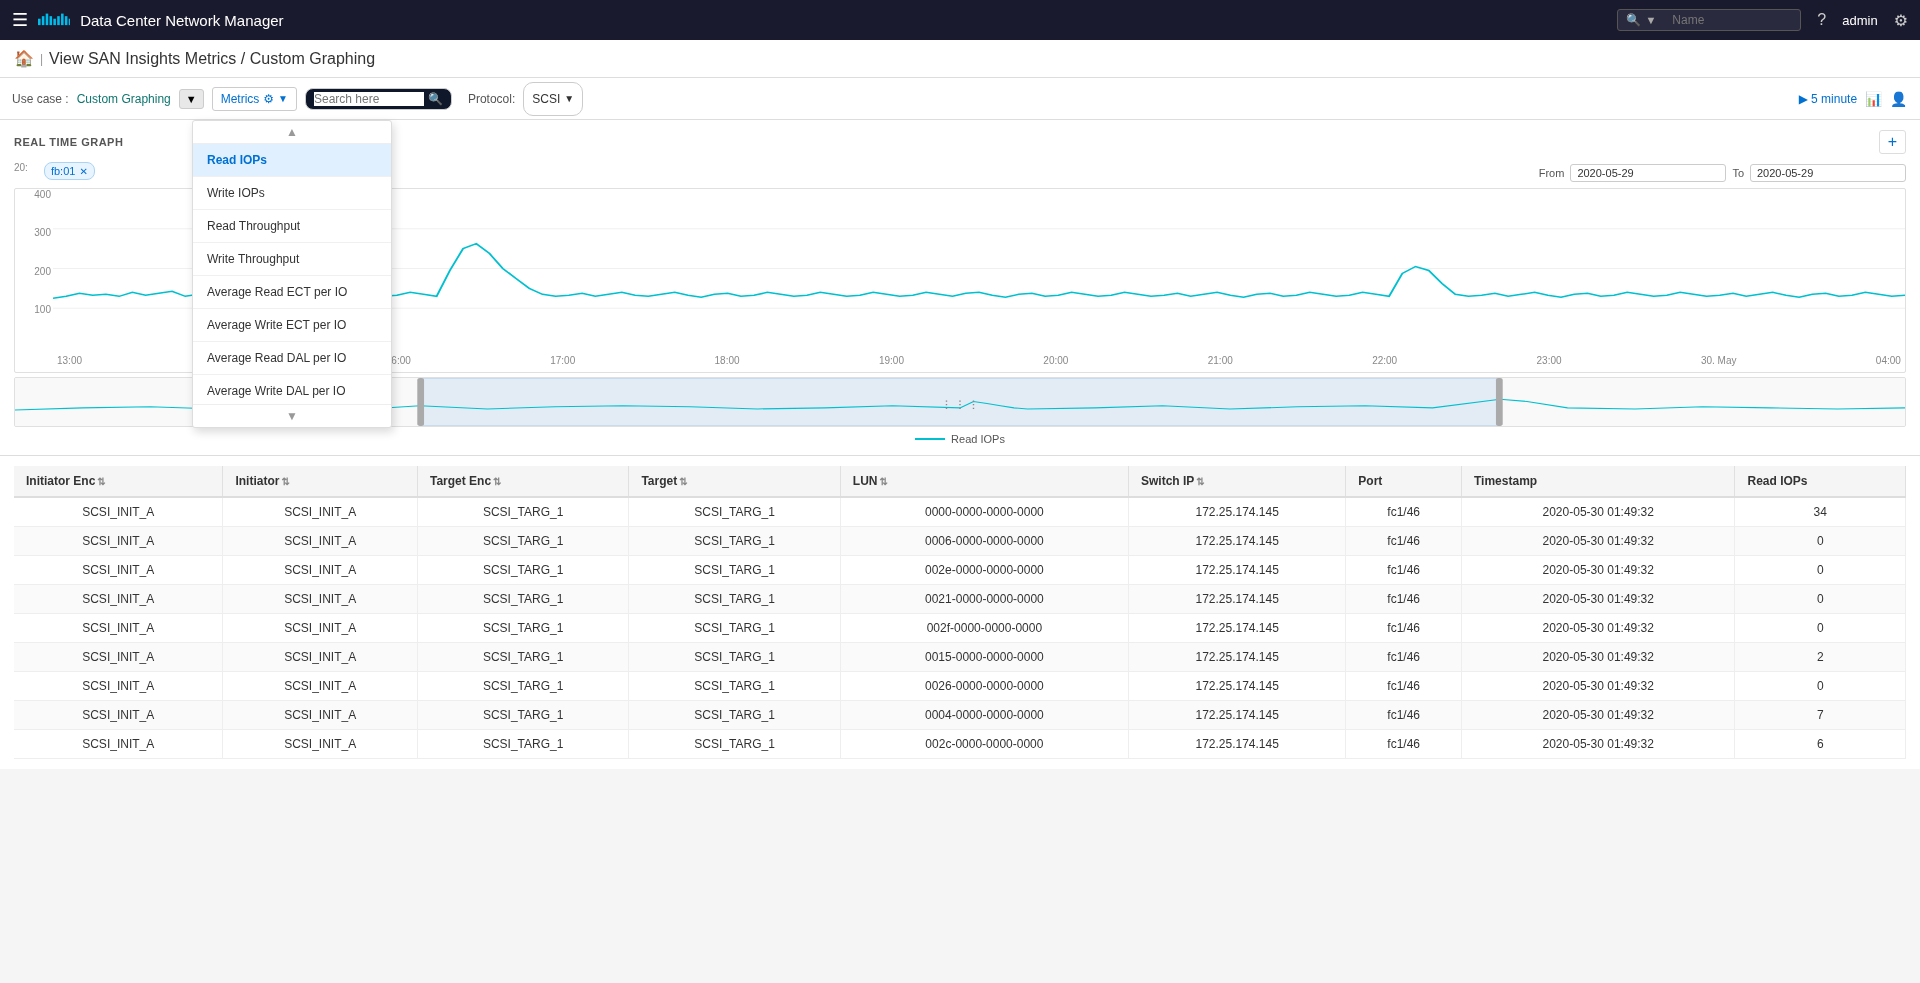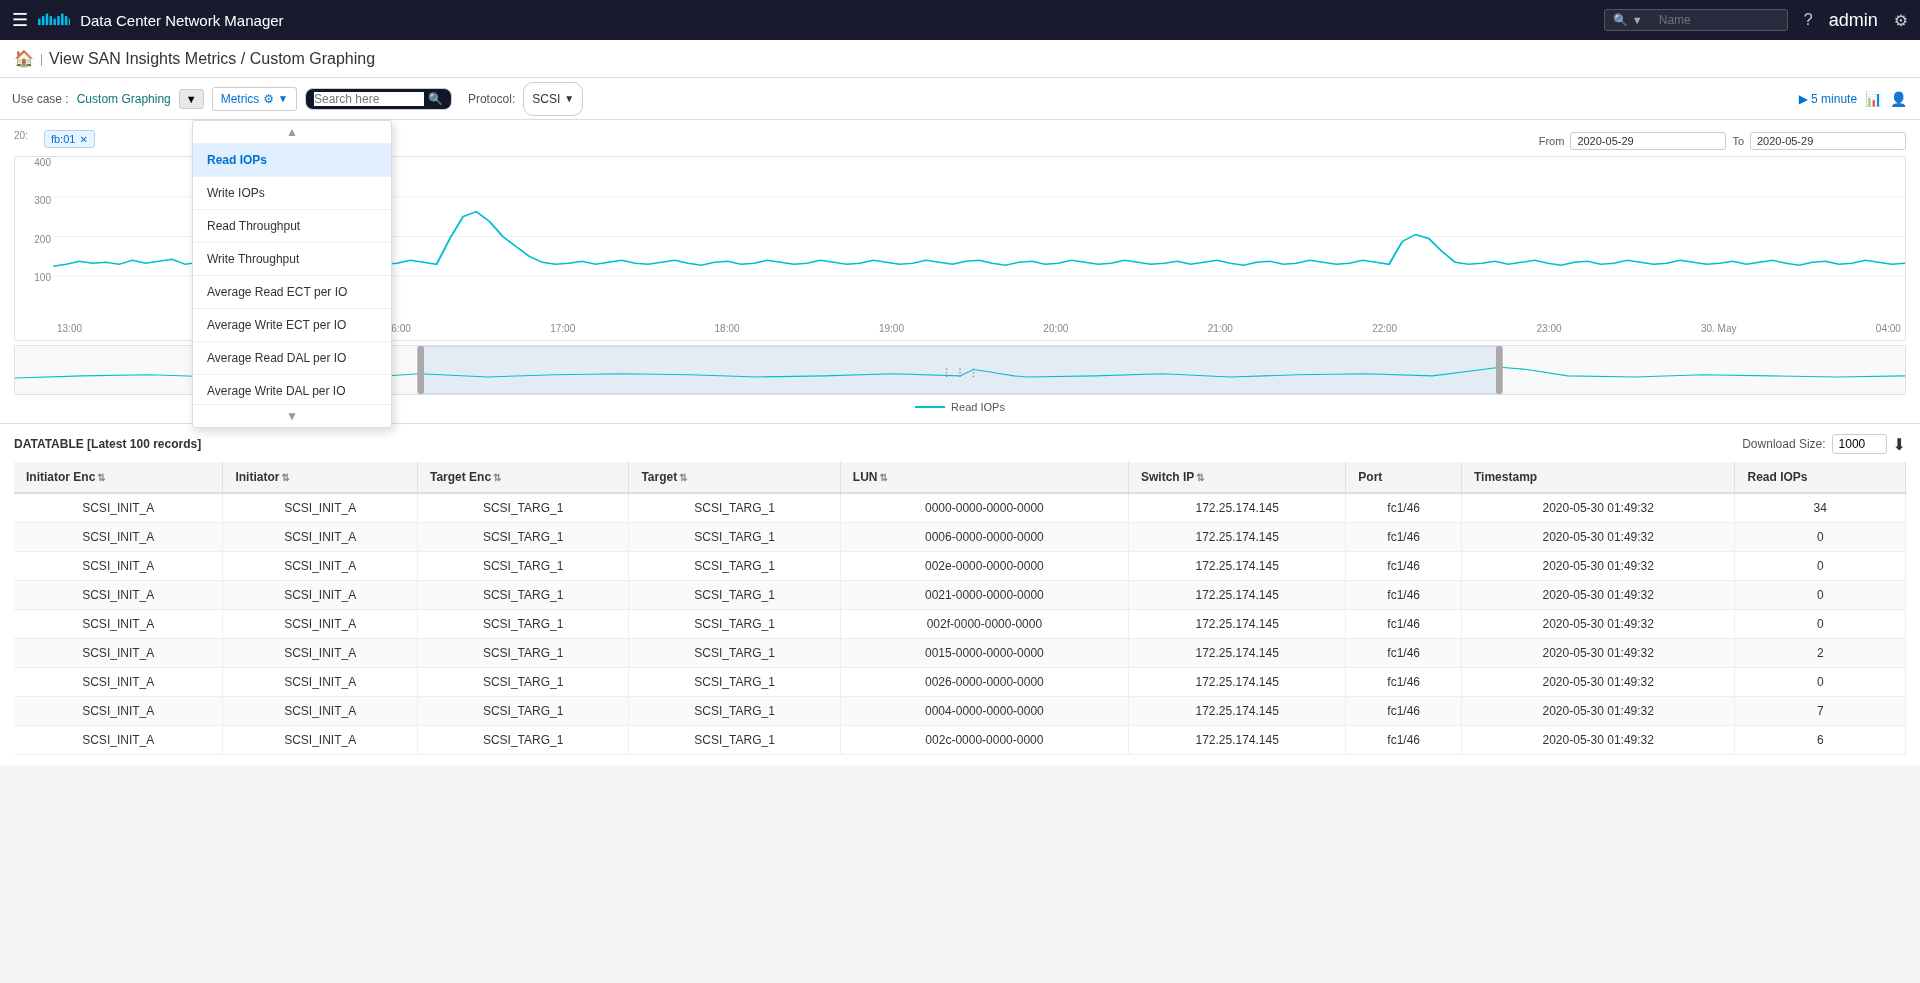--- a/index.html
+++ b/index.html
@@ -10,21 +10,21 @@
       display: flex; align-items: center; background: #1a1a2e; color: white;
       height: 40px; padding: 0 12px; justify-content: space-between;
     }
     .top-nav-left { display: flex; align-items: center; gap: 10px; }
     .cisco-logo { display: flex; align-items: center; gap: 6px; font-size: 11px; color: #aaa; }
     .app-title { font-size: 15px; color: white; font-weight: 300; }
     .top-nav-right { display: flex; align-items: center; gap: 16px; }
     .search-box { display: flex; align-items: center; background: #2a2a3e; border: 1px solid #555; border-radius: 3px; padding: 3px 8px; gap: 4px; }
     .search-box input { background: transparent; border: none; color: white; font-size: 12px; outline: none; width: 120px; margin-left: 12px; }
     .nav-icon { color: #ccc; cursor: pointer; font-size: 16px; }
-    .admin-text { color: white; font-size: 18px; }
+    .admin-text { color: white; font-size: 13px; }
 
     
     .breadcrumb {
       display: flex; align-items: center; background: white; height: 38px;
       padding: 0 14px; border-bottom: 1px solid #ddd; gap: 6px;
     }
     .home-icon { color: #0070d2; font-size: 16px; }
     .breadcrumb-sep { color: #999; }
     .breadcrumb-title { font-size: 16px; color: #333; font-weight: 400; }
 
@@ -70,21 +70,21 @@
     .scroll-arrow-dn { text-align: center; padding: 4px; color: #999; cursor: pointer; border-top: 1px solid #eee; }
 
     
     .graph-section { background: white; margin: 0; padding: 10px 14px; border-bottom: 1px solid #ddd; }
     .graph-header { display: flex; align-items: center; justify-content: space-between; margin-bottom: 8px; }
     .graph-title { font-size: 11px; font-weight: 700; color: #555; text-transform: uppercase; letter-spacing: 0.5px; }
     .graph-controls { display: flex; align-items: center; gap: 8px; }
     .date-label { font-size: 11px; color: #555; }
     .date-input { border: 1px solid #ccc; border-radius: 3px; padding: 2px 6px; font-size: 11px; color: #333; background: white; }
     .add-btn { background: white; border: 1px solid #ddd; border-radius: 3px; color: #0070d2; font-size: 16px; cursor: pointer; padding: 2px 8px; }
-    .graph-tag { display: inline-flex; align-items: center; gap: 4px; background: #e8f4ff; border: 1px solid #aad4f5; border-radius: 3px; padding: 2px 6px; font-size: 11px; color: #0070d2; margin-bottom: 4px; }
+    .graph-tag { display: inline-flex; align-items: center; gap: 4px; background: #e8f4ff; border: 1px solid #aad4f5; border-radius: 8px; padding: 2px 6px; font-size: 11px; color: #0070d2; margin-bottom: 4px; }
     .tag-close { cursor: pointer; color: #0070d2; font-size: 10px; }
     .y-axis { position: absolute; left: 0; top: 0; bottom: 30px; width: 40px; display: flex; flex-direction: column; justify-content: space-between; align-items: flex-end; padding-right: 4px; padding-top: 0; }
     .y-label { font-size: 10px; color: #888; }
     .x-label { font-size: 10px; color: #888; }
 
     .mini-chart { height: 50px; background: #f9f9f9; margin-top: 4px; position: relative; border: 1px solid #e0e0e0; border-radius: 2px; overflow: hidden; }
 
     .chart-legend { display: flex; align-items: center; gap: 6px; justify-content: center; margin-top: 6px; }
     .legend-line { width: 30px; height: 2px; background: #00c0d0; display: inline-block; }
     .legend-text { font-size: 11px; color: #555; }
@@ -195,20 +195,26 @@
       <div class="dropdown-item">Average Read ECT per IO</div>
       <div class="dropdown-item">Average Write ECT per IO</div>
       <div class="dropdown-item">Average Read DAL per IO</div>
       <div class="dropdown-item">Average Write DAL per IO</div>
     </div>
     <div class="scroll-arrow-dn">▼</div>
   </div>
 </div>
 
 <div class="graph-section">
+  <div class="graph-header">
+    <span class="graph-title">REAL TIME GRAPH</span>
+    <div class="graph-controls">
+      <button class="add-btn">+</button>
+    </div>
+  </div>
 
   <div style="display:flex; align-items:center; justify-content:space-between; margin-bottom:4px;">
     <div style="display:flex; gap:16px;">
       <span style="font-size:10px; color:#888;">20:</span>
       <div class="graph-tag">
         <span>fb:01</span>
         <span class="tag-close">✕</span>
       </div>
     </div>
     <div style="display:flex; align-items:center; gap:6px;">
@@ -272,37 +278,20 @@
     
   </div>
 
   <div class="chart-legend">
     <span class="legend-line"></span>
     <span class="legend-text">Read IOPs</span>
   </div>
 </div>
 
 <div class="datatable-section">
-  <div class="datatable-header">
-    <div>
-      <span class="datatable-title">DATATABLE</span>
-      <span class="datatable-title">[Latest 100 records]</span>
-    </div>
-    <div class="download-area">
-      <span class="download-label">Download Size:</span>
-      <div style="position:relative; display:inline-block;">
-        <select class="size-select">
-          <option value="1000">1000</option>
-          <option value="500">500</option>
-          <option value="100">100</option>
-        </select>
-      </div>
-      <span class="download-icon">⬇</span>
-    </div>
-  </div>
 
   <div class="table-wrap">
     <div class="table-scroll">
       <table>
         <thead>
           <tr>
             <th>Initiator Enc<span class="sort-icon">⇅</span></th>
             <th>Initiator<span class="sort-icon">⇅</span></th>
             <th>Target Enc<span class="sort-icon">⇅</span></th>
             <th>Target<span class="sort-icon">⇅</span></th>

